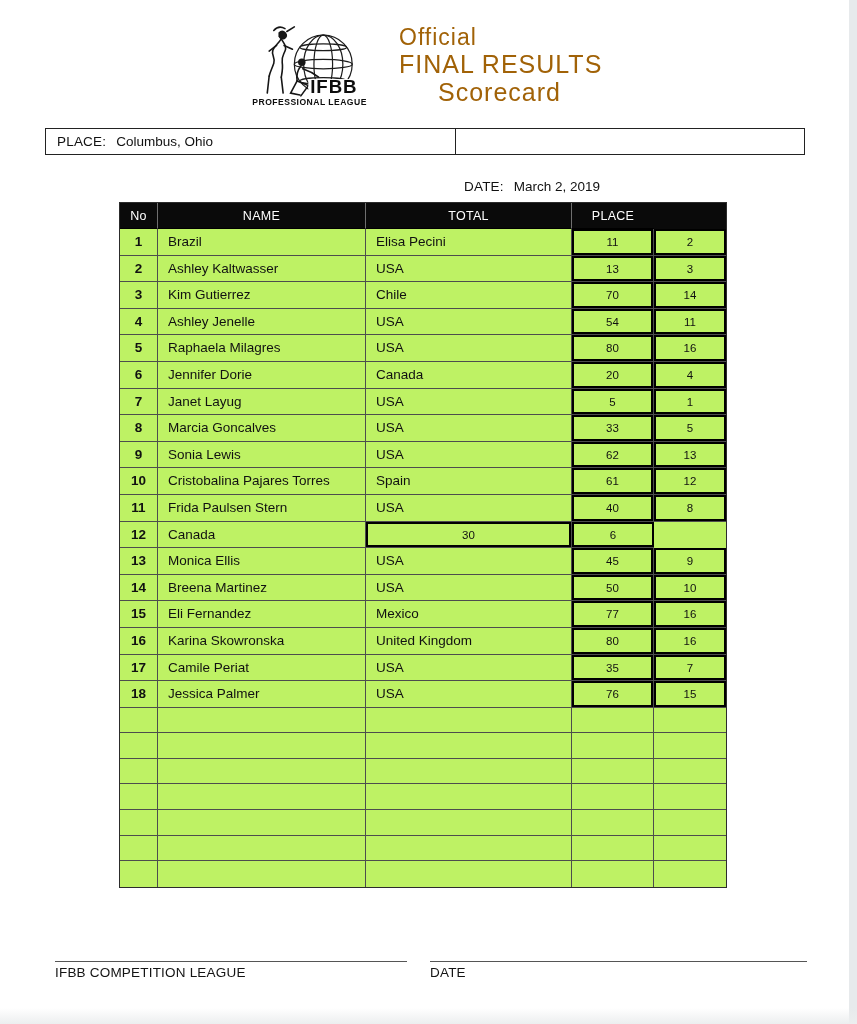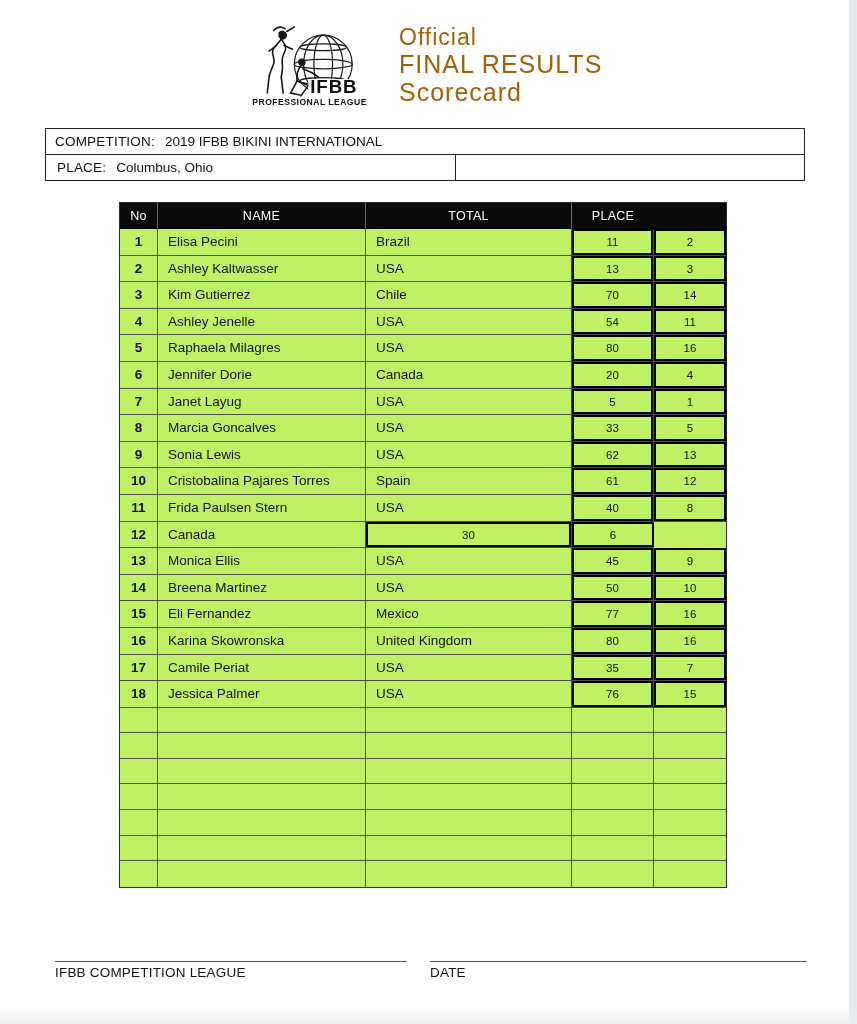--- a/index.html
+++ b/index.html
@@ -21,21 +21,21 @@
     position: absolute; left: 0; bottom: 0; width: 100%; height: 16px;
     background: linear-gradient(to bottom, rgba(236,238,239,0), #eceeef);
   }
 
   
   .hdr { position: absolute; top: 22px; left: 243px; display: flex; align-items: flex-start; }
   .logo { width: 140px; height: 88px; }
   .title { margin-left: 16px; margin-top: 2px; font-weight: 400; color: #a16207; }
   .title .t1 { font-size: 23px; letter-spacing: 1px; line-height: 26px; }
   .title .t2 { font-size: 25px; letter-spacing: 1px; line-height: 28px; }
-  .title .t3 { font-size: 25px; letter-spacing: 1px; line-height: 29px; }
+  .title .t3 { font-size: 25px; letter-spacing: 1px; line-height: 29px; margin-left: 39px; }
 
   
   .comp {
     position: absolute; left: 45px; top: 128px; width: 760px;
     border: 1px solid #222; background: #fff;
     font-size: 13.5px;
   }
   .comp .crow1 { height: 26px; line-height: 26px; border-bottom: 1px solid #222; padding-left: 9px; white-space: nowrap; }
   .comp .crow2 { display: flex; height: 25px; line-height: 25px; justify-content: space-between; }
   .comp .crow2 .ccell-place { width: 410px; border-right: 1px solid #222; padding-left: 11px; }
@@ -119,45 +119,42 @@
   </svg>
 
   <div class="title">
     <div class="t1">Official</div>
     <div class="t2">FINAL RESULTS</div>
     <div class="t3">Scorecard</div>
   </div>
 </div>
 
 <div class="comp">
-  <div class="crow1">
-    <span class="lbl">COMPETITION:</span><span class="val">2019 IFBB BIKINI INTERNATIONAL</span>
-  </div>
   <div class="crow2">
     <div class="ccell-place">
       <span class="lbl">PLACE:</span><span class="val">Columbus, Ohio</span>
     </div>
     <div class="ccell-date">
       <span class="lbl">DATE:</span><span class="val">March 2, 2019</span>
     </div>
   </div>
 </div>
 
 <div class="tbl">
   <div class="row head-row">
     <div class="c">No</div>
     <div class="c">NAME</div>
     <div class="c">TOTAL</div>
     <div class="c">PLACE</div>
   </div>
   <div id="rows">
       <div class="row body-row">
         <div class="c c-no">1</div>
+        <div class="c c-country">Brazil</div>
         <div class="c c-name">Elisa Pecini</div>
-        <div class="c c-country">Brazil</div>
         <div class="c c-total">11</div>
         <div class="c c-place">2</div>
       </div>
       <div class="row body-row">
         <div class="c c-no">2</div>
         <div class="c c-name">Ashley Kaltwasser</div>
         <div class="c c-country">USA</div>
         <div class="c c-total">13</div>
         <div class="c c-place">3</div>
       </div>

